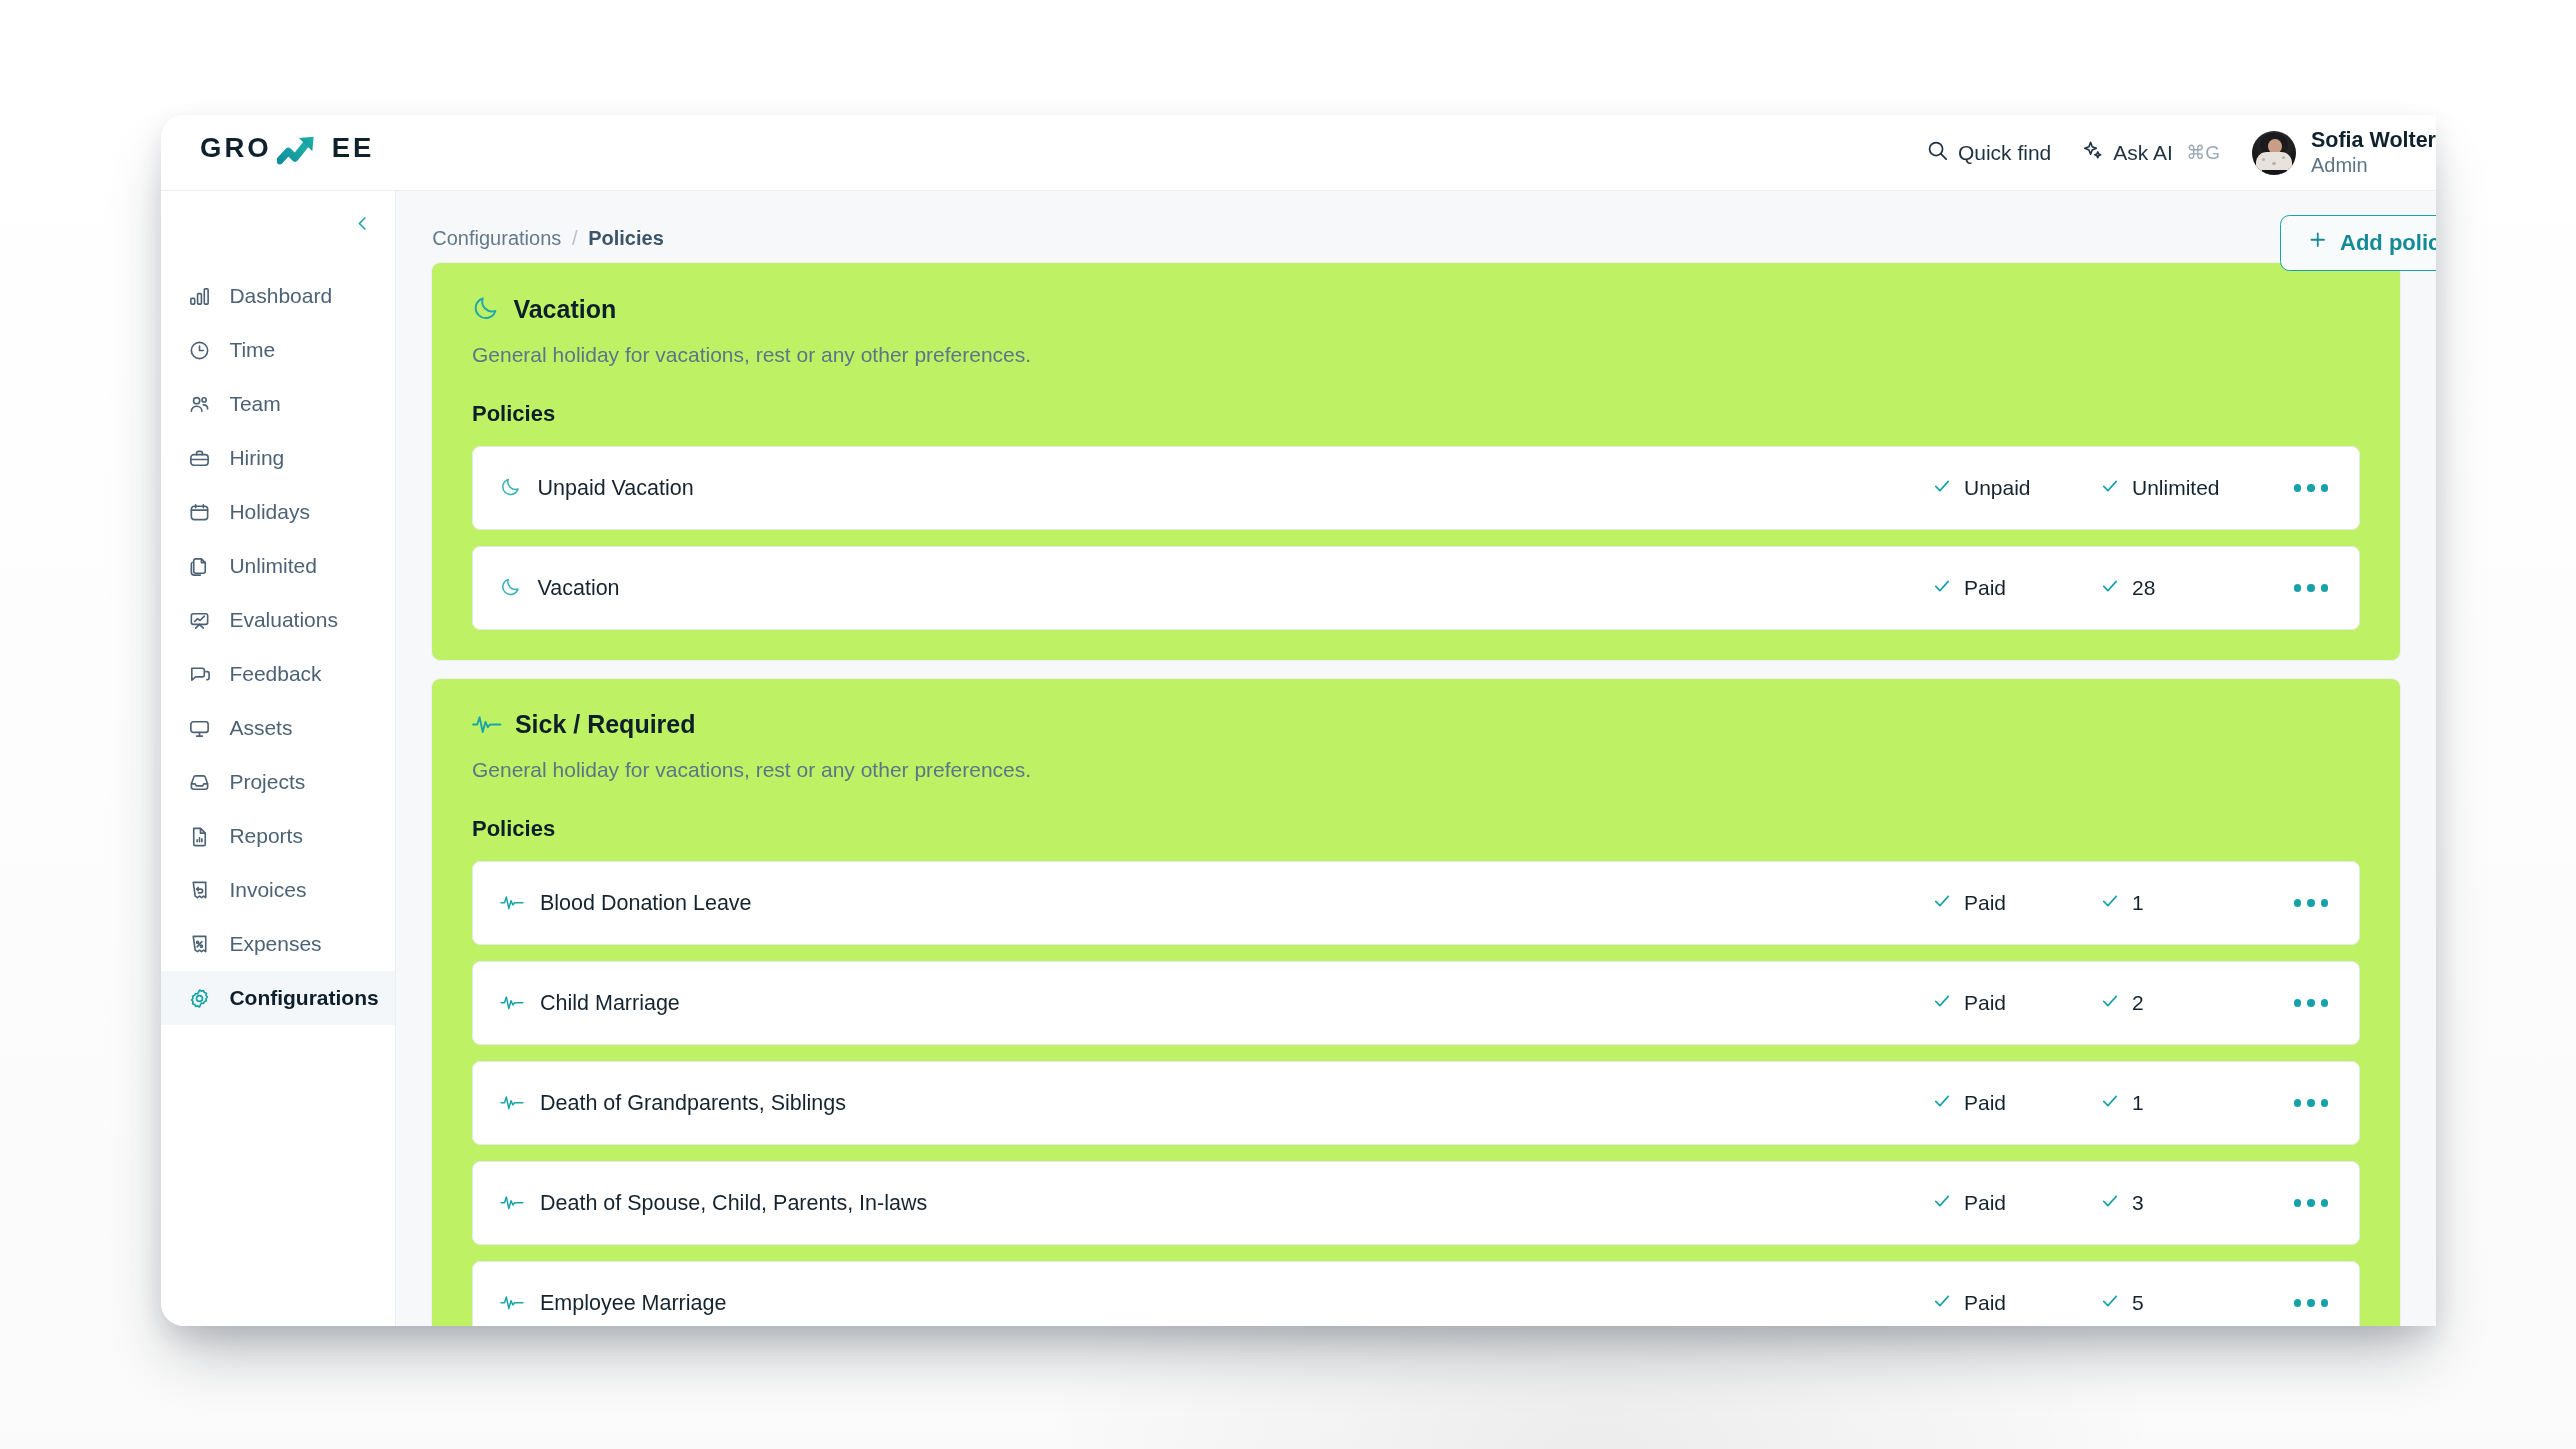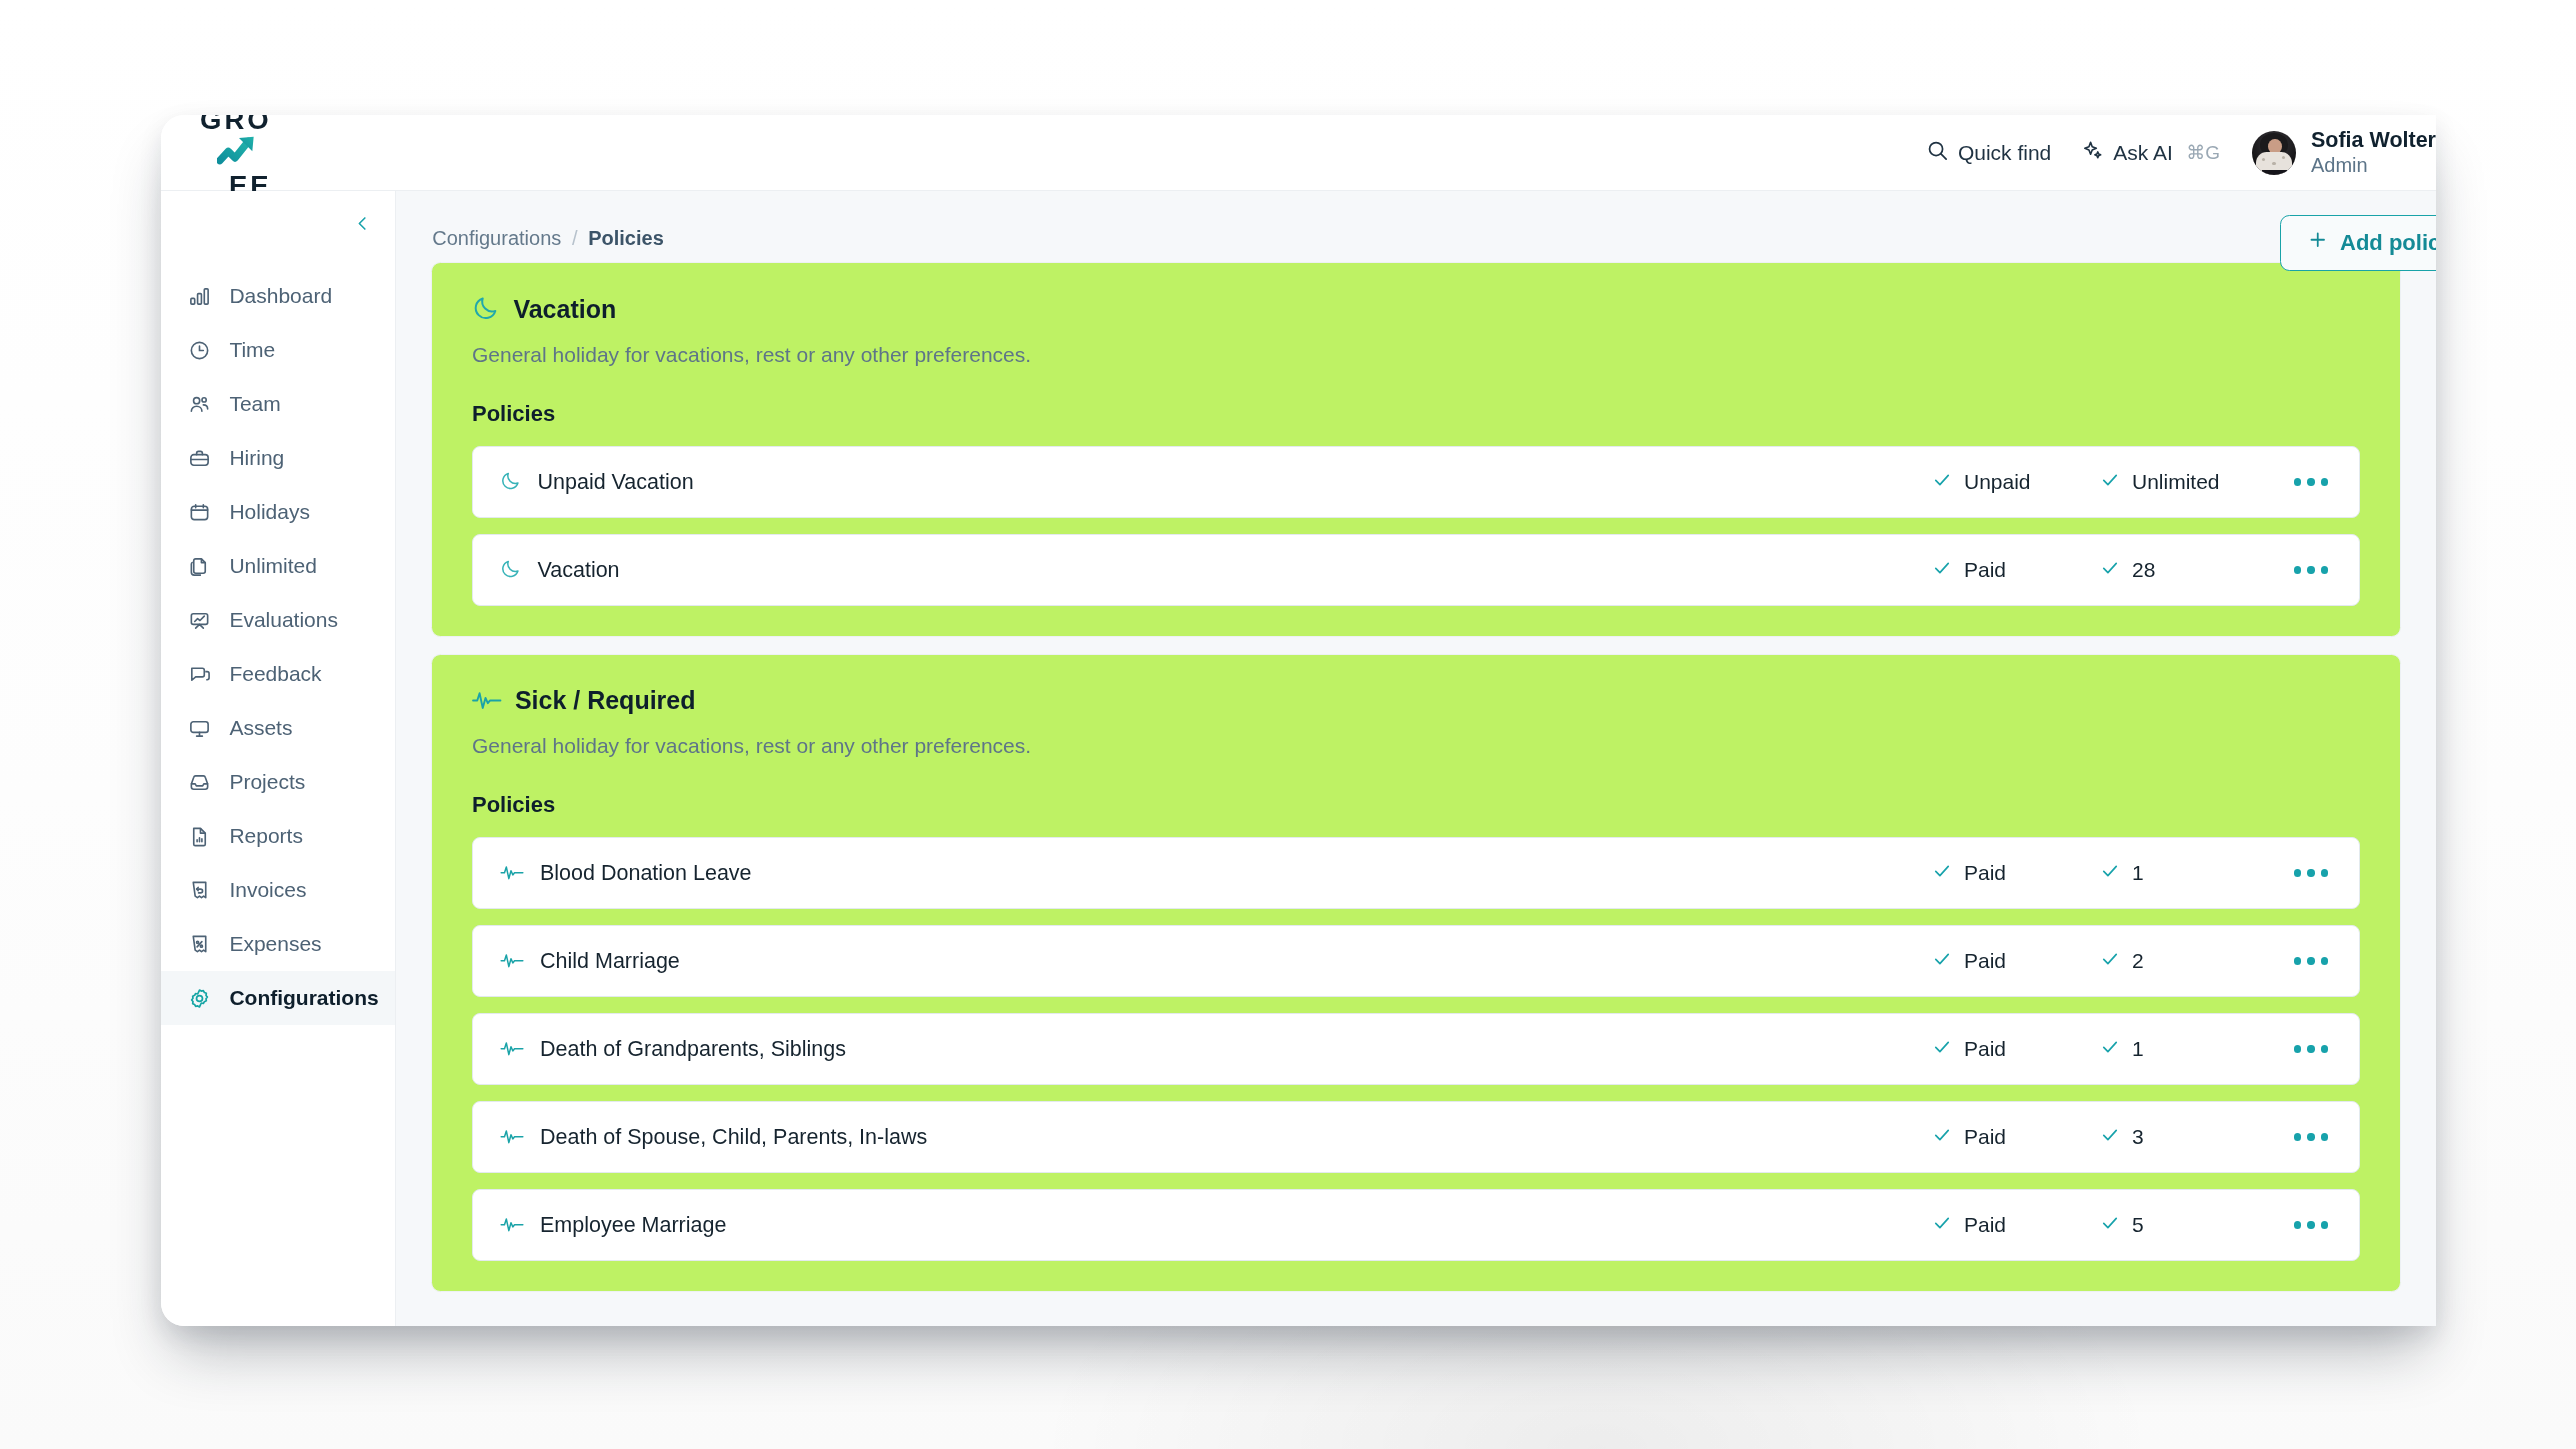--- a/index.html
+++ b/index.html
@@ -26,21 +26,21 @@
     overflow:hidden;
   }
 
   
   .topbar{
     position:absolute;left:0;top:0;width:100%;height:76px;
     background:#fff;border-bottom:0.7px solid #eceff2;
     display:flex;align-items:center;justify-content:space-between;
     padding:0 0 0 19px;box-sizing:border-box;
   }
-  .logo{display:flex;align-items:flex-end;gap:0px;padding-left:20px;flex-direction:column;}
+  .logo{display:flex;align-items:flex-start;gap:0px;padding-left:20px;}
   .logo-txt{
     font-size:27.5px;font-weight:700;letter-spacing:3px;color:#10212e;
     line-height:1;
   }
   .logo-mark{display:inline-block;margin:0 2.7px 0 5.4px;}
 
   .top-right{display:flex;align-items:center;gap:0;padding-right:0;}
   .top-action{
     display:flex;align-items:center;gap:9.4px;color:#1f3242;font-size:21px;
     padding:6.7px 14.8px;border-radius:6.7px;white-space:nowrap;
@@ -110,21 +110,21 @@
   }
   .card-head{display:flex;align-items:center;gap:13.4px;}
   .card-title{font-size:25px;font-weight:700;color:#0e1f2c;}
   .card-desc{font-size:21px;color:#5e7policy;color:#5e7588;margin-top:19px;}
   .policies-label{font-size:22px;font-weight:700;color:#0e1f2c;margin-top:34px;}
 
   .rows{margin-top:19px;display:flex;flex-direction:column;gap:16px;}
   .row{
     display:flex;align-items:center;justify-content:space-between;
     border:0.7px solid #e3eaee;border-radius:8px;background:#fff;
-    height:72px;padding:0 31px 0 27px;box-sizing:border-box;
+    height:84px;padding:0 31px 0 27px;box-sizing:border-box;
   }
   .row-left{display:flex;align-items:center;gap:16px;}
   .row-name{font-size:21.5px;color:#16242f;}
   .row-right{display:flex;align-items:center;gap:0;}
   .meta{display:flex;align-items:center;gap:12px;font-size:21px;color:#16242f;}
   .meta.m1{width:168px;}
   .meta.m2{width:181px;}
   .dots{display:flex;align-items:center;justify-content:flex-end;gap:6px;width:47px;}
   .dots i{width:7.4px;height:7.4px;border-radius:50%;background:#17a2ab;display:block;}
 </style>

